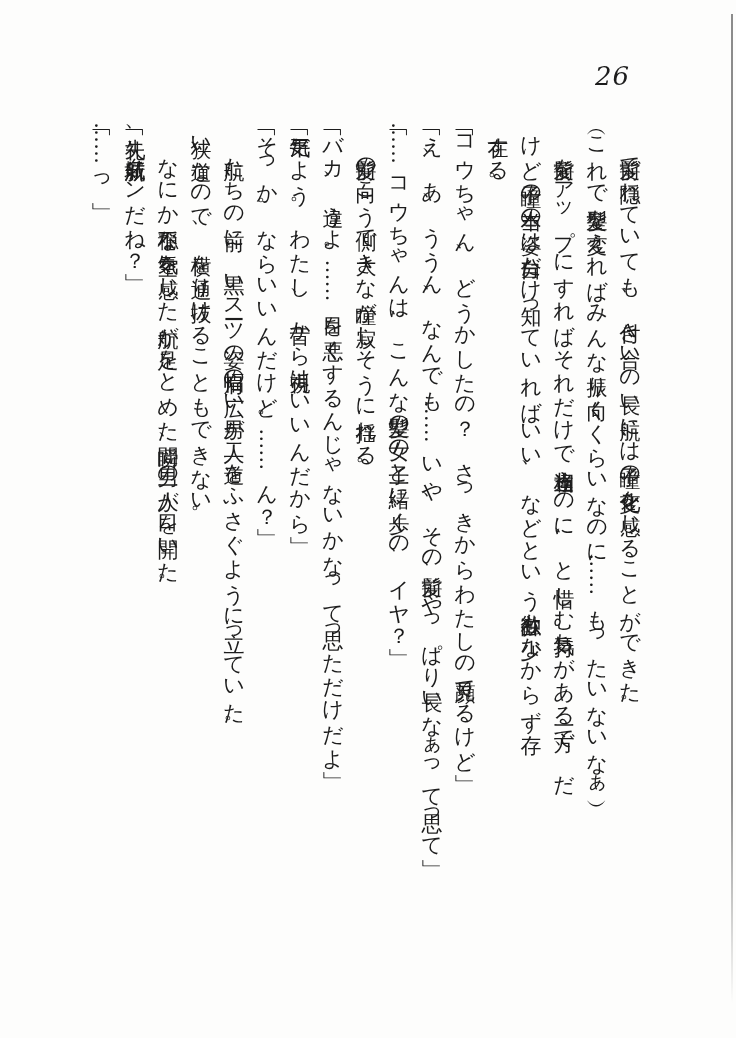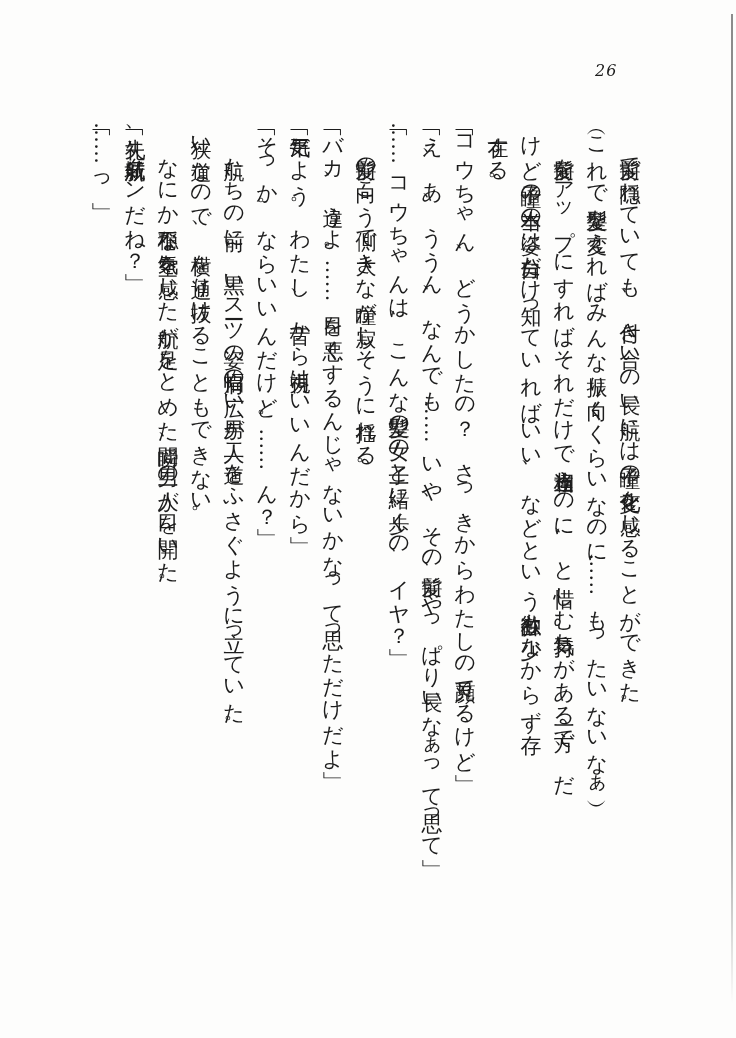--- a/index.html
+++ b/index.html
@@ -9,21 +9,21 @@
     width: 736px;
     height: 1038px;
     background: #fdfdfc;
     overflow: hidden;
     font-family: "DejaVu Serif", "Liberation Serif", serif;
   }
   .page-number {
     position: absolute;
     top: 61px;
     left: 595px;
-    font-size: 16px;
+    font-size: 26px;
     font-style: italic;
     letter-spacing: 1px;
     color: #1c1c1c;
   }
   .text-block {
     position: absolute;
     top: 122px;
     right: 90px;
     height: 860px;
     writing-mode: vertical-rl;

